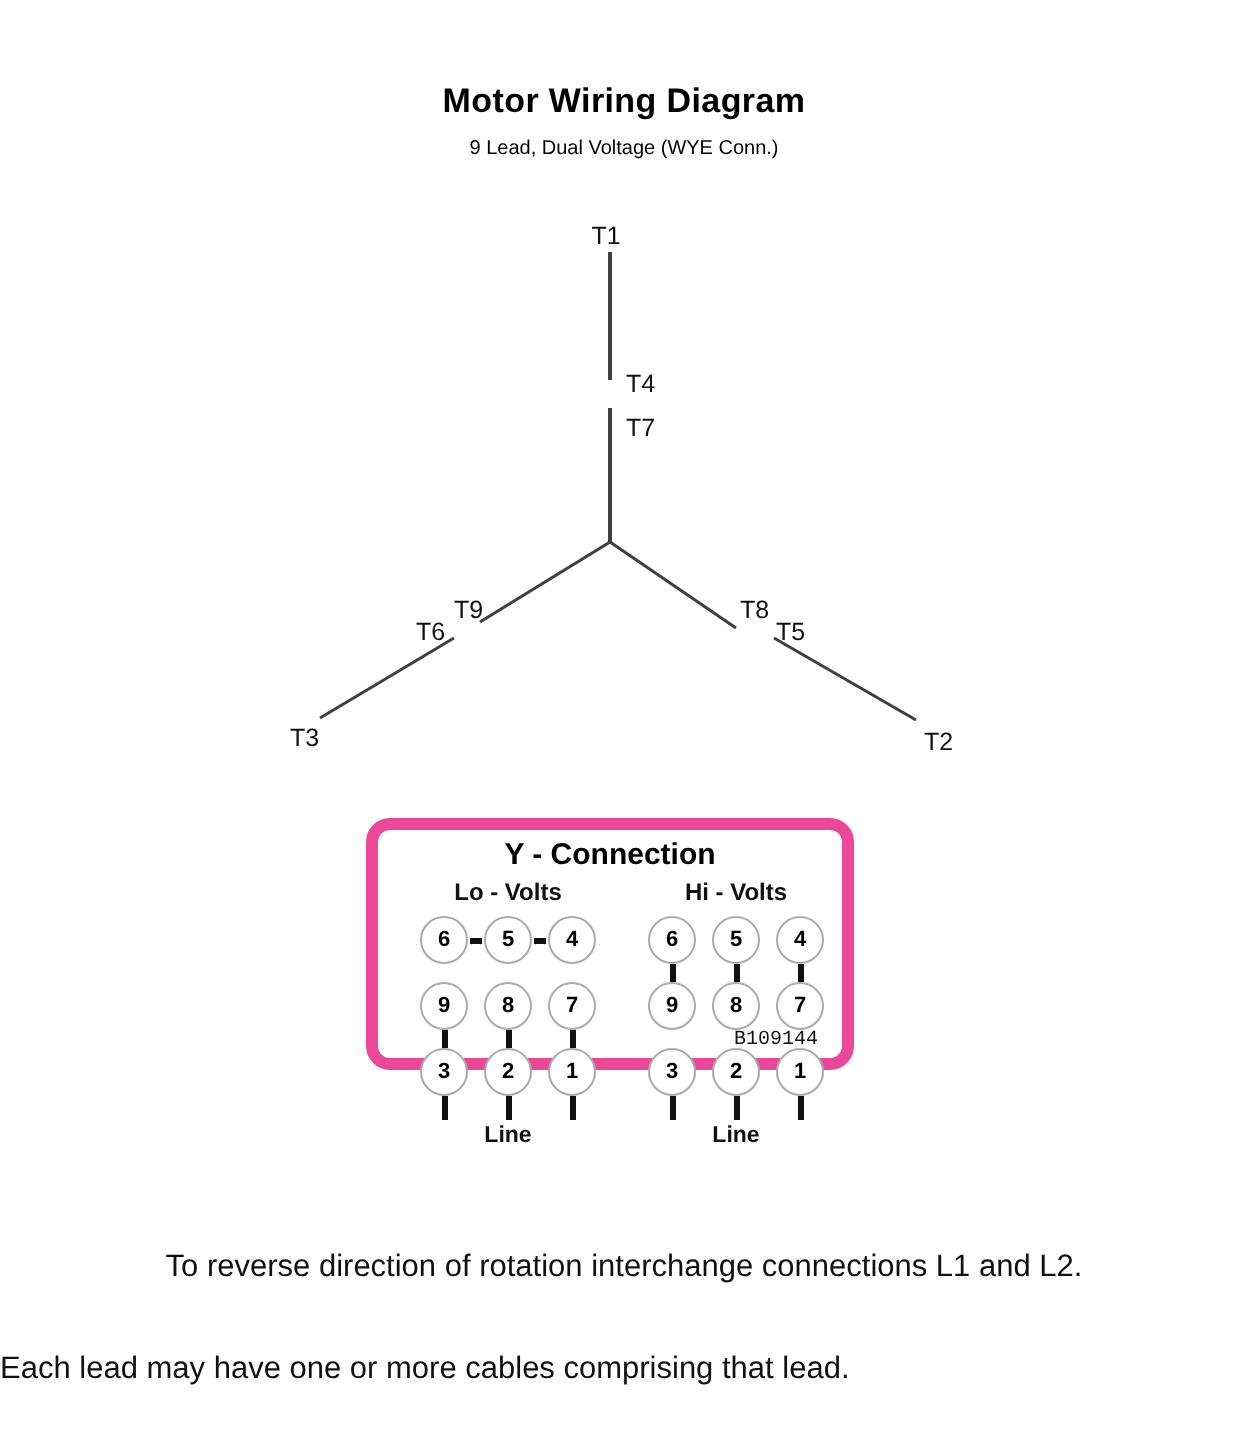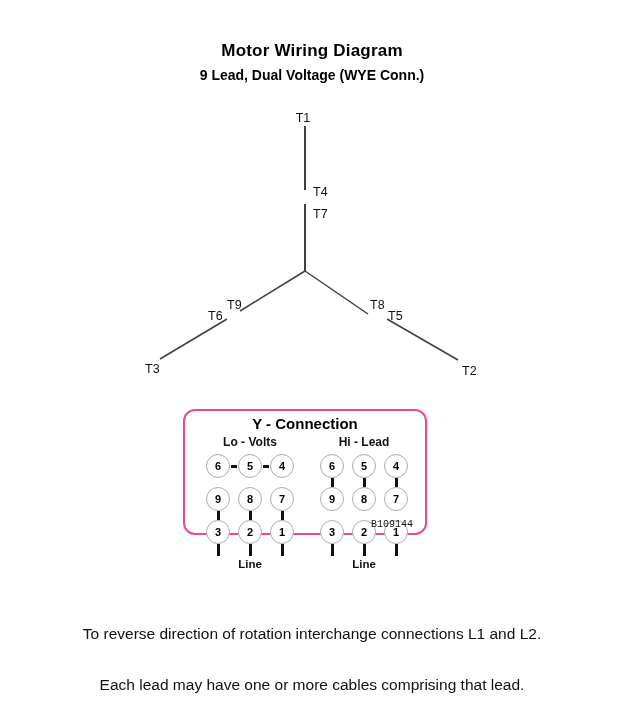--- a/index.html
+++ b/index.html
@@ -8,31 +8,31 @@
     width:624px;height:727px;
     background:#fff;
     font-family:"Liberation Sans","DejaVu Sans",sans-serif;
     color:#000;
     overflow:hidden;
     margin-top:19px;
   }
   
   .header{position:absolute;top:22px;left:0;width:624px;text-align:center;}
   .title{font-size:17px;font-weight:bold;line-height:20px;letter-spacing:0.2px;}
-  .subtitle{font-size:14px;font-weight:bold;line-height:16px;margin-top:6px;}
+  .subtitle{font-size:10px;font-weight:normal;line-height:16px;margin-top:6px;}
   
   .wye-svg{position:absolute;top:0;left:0;}
   .wye-svg line{stroke:#3f3f3f;fill:none;}
   .wye-svg .vseg{stroke-width:2;}
   .wye-svg .dseg{stroke-width:1.5;}
   .wye-svg text{font-family:"Liberation Sans","DejaVu Sans",sans-serif;font-size:12.5px;fill:#111;}
   
   .ybox{
     position:absolute;left:183px;top:390px;width:244px;height:126px;
-    box-sizing:border-box;border:2px solid #ec4899;border-radius:12px;background:#fff;
+    box-sizing:border-box;border:6px solid #ec4899;border-radius:12px;background:#fff;
   }
   .ybox-title{position:absolute;top:4px;left:0;width:100%;text-align:center;
     font-size:15px;font-weight:bold;}
   .ycol{position:absolute;top:24px;width:88px;display:flex;flex-direction:column;align-items:center;font-weight:bold;}
   .ycol.lo{left:21px;}
   .ycol.hi{left:135px;}
   .col-label{font-size:12px;height:15px;line-height:15px;margin-bottom:4px;color:#111;}
   .crow{display:flex;align-items:center;height:24px;}
   .circle{
     box-sizing:border-box;width:24px;height:24px;border:1px solid #ababab;border-radius:50%;
@@ -47,21 +47,21 @@
   .vrow .vcell.on::before{content:"";display:block;width:3px;height:9px;background:#111;}
   .tails{display:flex;height:12px;width:88px;}
   .tails .vcell{width:24px;margin-right:8px;display:flex;justify-content:center;}
   .tails .vcell:last-child{margin-right:0;}
   .tails .vcell::before{content:"";display:block;width:3px;height:12px;background:#111;}
   .line-label{font-size:11.5px;margin-top:2px;color:#111;text-align:center;}
   .ybox-code{position:absolute;right:12px;bottom:3px;font-size:10px;color:#111;font-family:Liberation Mono, monospace;}
   
   .note1{position:absolute;top:606px;left:0;width:624px;text-align:center;
     font-size:15.5px;color:#111;}
-  .note2{position:absolute;top:654px;left:0;width:624px;text-align:center;
+  .note2{position:absolute;top:654px;left:0;width:624px;text-align:left;
     font-size:15.5px;line-height:23px;color:#111;}
 </style>
 </head>
 <body>
 
 <div class="page">
 
   <div class="header">
     <div class="title">Motor Wiring Diagram</div>
     <div class="subtitle">9 Lead, Dual Voltage (WYE Conn.)</div>
@@ -124,21 +124,21 @@
       </div>
       <div class="tails">
         <span class="vcell"></span>
         <span class="vcell"></span>
         <span class="vcell"></span>
       </div>
       <div class="line-label">Line</div>
     </div>
 
     <div class="ycol hi">
-      <div class="col-label">Hi - Lead</div>
+      <div class="col-label">Hi - Volts</div>
       <div class="crow">
         <span class="circle">6</span>
         <span class="hlink"></span>
         <span class="circle">5</span>
         <span class="hlink"></span>
         <span class="circle">4</span>
       </div>
       <div class="vrow">
         <span class="vcell on"></span>
         <span class="vcell on"></span>

